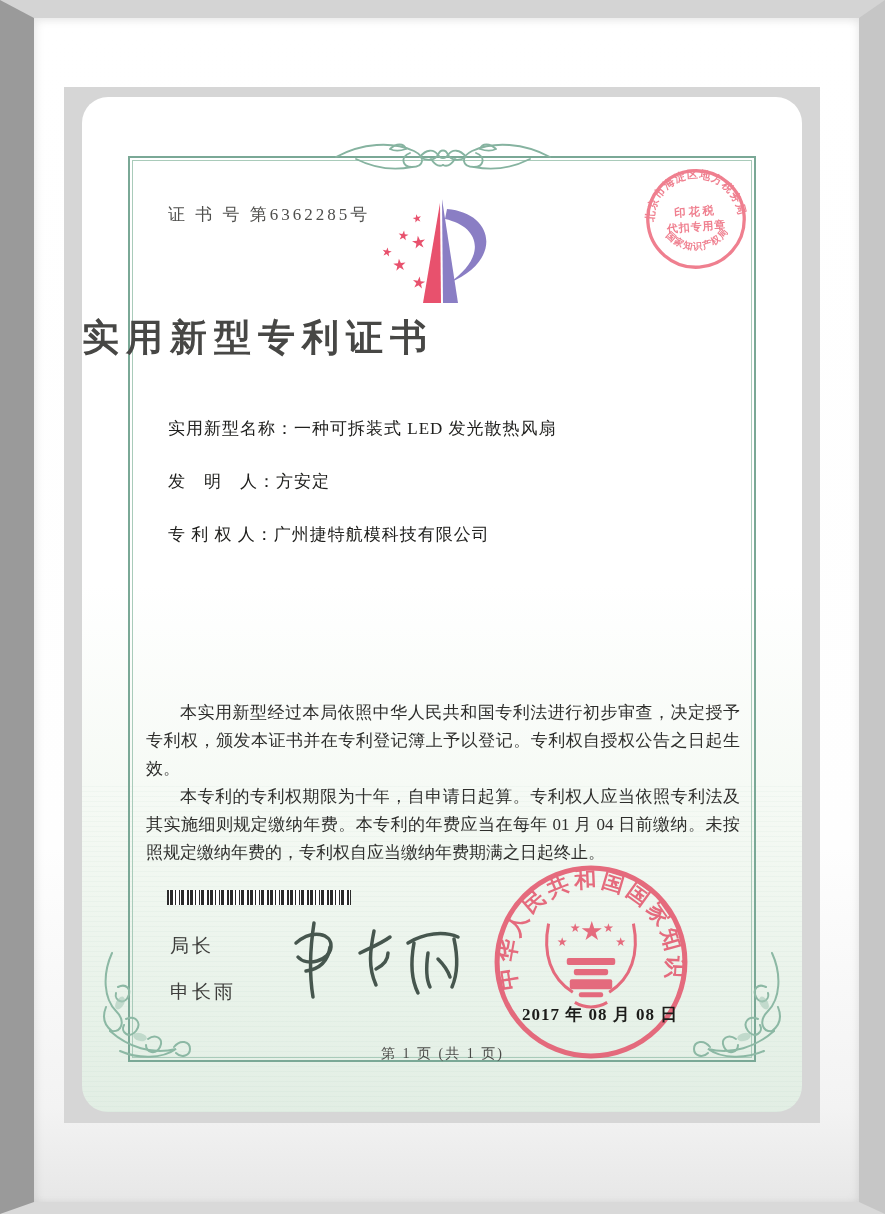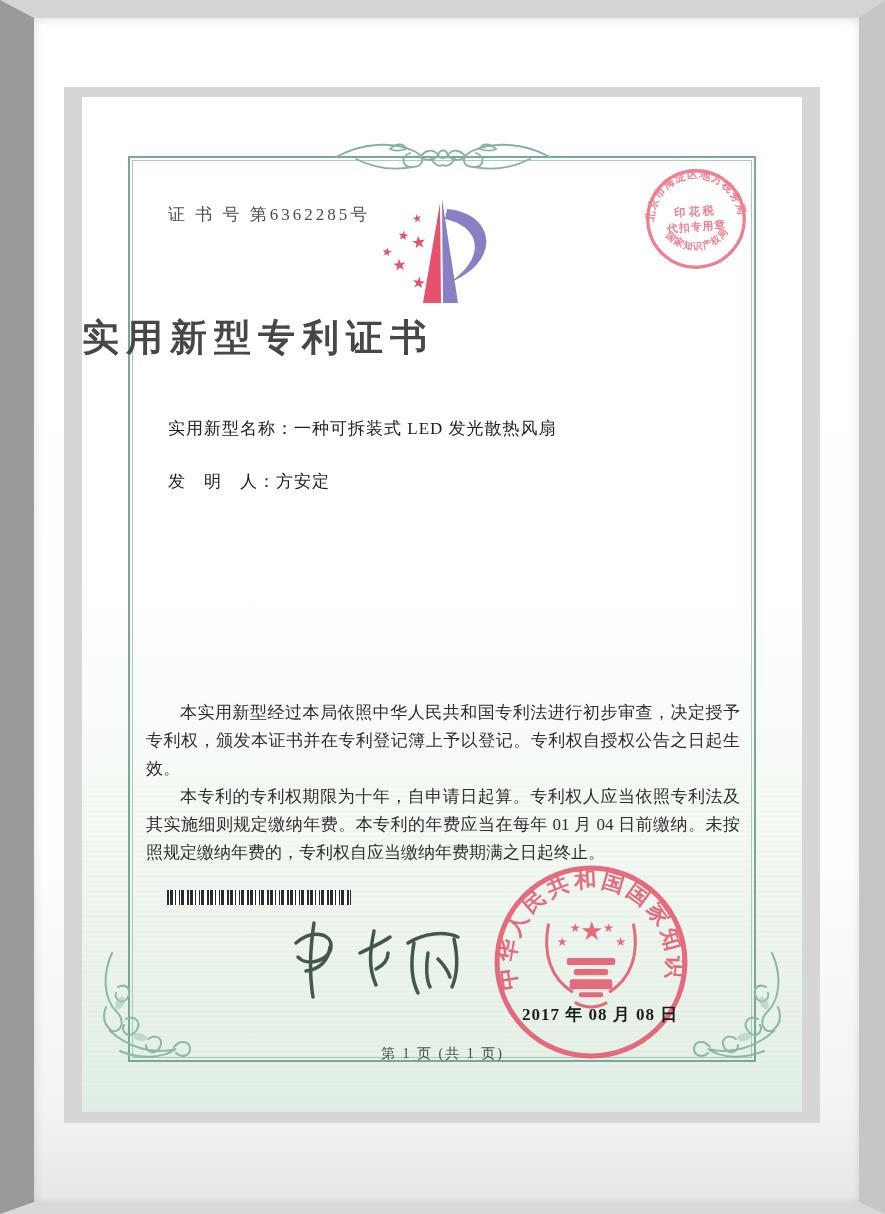--- a/index.html
+++ b/index.html
@@ -6,21 +6,21 @@
   .scene{position:relative;width:885px;height:1214px;background:#ececec;overflow:hidden;
          font-family:"Liberation Serif","DejaVu Serif",serif;}
   
   .frame-edge{position:absolute;inset:0;border-style:solid;border-width:18px 26px 12px 34px;
               border-color:#d4d4d4 #c6c6c6 #d9d9d9 #9a9a9a;}
   .frame-face{position:absolute;inset:18px 26px 12px 34px;
               background:linear-gradient(180deg,#ffffff 0%,#fefefe 70%,#f3f3f3 92%,#e7e7e7 100%);
               box-shadow:inset 3px 3px 8px rgba(0,0,0,.07), inset -3px 0 8px rgba(0,0,0,.05);}
   .mat{position:absolute;left:64px;top:87px;right:65px;bottom:91px;background:#d6d6d6;}
   .paper{position:absolute;left:82px;top:97px;right:83px;bottom:102px;overflow:hidden;
-         background:linear-gradient(180deg,#ffffff 0%,#ffffff 48%,#f4f9f3 72%,#e8f2e9 90%,#e2eee4 100%);}
+         background:linear-gradient(180deg,#ffffff 0%,#ffffff 48%,#f4f9f3 72%,#e8f2e9 90%,#e2eee4 100%);border-radius:26px;}
   .paper .texture{position:absolute;left:0;right:0;bottom:0;height:330px;pointer-events:none;
          background:repeating-linear-gradient(0deg,rgba(120,170,150,.10) 0 1px,transparent 1px 5px);
          opacity:.5;}
   
   .cert-border{position:absolute;left:46px;top:59px;right:46px;bottom:50px;border:2px solid #7aa896;}
   .cert-border::before{content:"";position:absolute;inset:2px;border:1px solid #a9cbba;}
   
   .flourish{position:absolute;left:250px;top:40px;width:222px;height:40px;}
   .corner-orn{position:absolute;width:125px;height:125px;}
   .corner-orn.bl{left:14px;bottom:40px;}
@@ -126,29 +126,34 @@
         <text x="28" y="76" font-size="16" transform="rotate(-6 28 76)">★</text>
         <text x="46" y="92" font-size="16" transform="rotate(8 46 92)">★</text>
       </g>
     </svg>
 
     <div class="title">实用新型专利证书</div>
 
     <div class="fields">
       <div class="field-row"><span>实用新型名称：</span><span>一种可拆装式 LED 发光散热风扇</span></div>
       <div class="field-row"><span>发　明　人：</span><span>方安定</span></div>
+      <div class="field-row"><span>专 利 权 人：</span><span>广州捷特航模科技有限公司</span></div>
     </div>
 
     <div class="paras">
       <p>本实用新型经过本局依照中华人民共和国专利法进行初步审查，决定授予专利权，颁发本证书并在专利登记簿上予以登记。专利权自授权公告之日起生效。</p>
       <p>本专利的专利权期限为十年，自申请日起算。专利权人应当依照专利法及其实施细则规定缴纳年费。本专利的年费应当在每年 01 月 04 日前缴纳。未按照规定缴纳年费的，专利权自应当缴纳年费期满之日起终止。</p>
     </div>
 
     <div class="barcode"></div>
 
+    <div class="signer">
+      <div>局长</div>
+      <div class="name">申长雨</div>
+    </div>
 
     <svg class="signature" viewBox="0 0 190 98">
       <g stroke="#46564e" fill="none" stroke-width="3.5" stroke-linecap="round" stroke-linejoin="round">
         <path d="M32,14 C28,40 27,64 31,88"></path>
         <path d="M14,34 C30,20 50,24 49,38 C48,52 24,58 16,48"></path>
         <path d="M48,38 C46,52 38,60 24,62"></path>
         <path d="M92,22 C88,42 86,58 94,76"></path>
         <path d="M78,44 C90,38 100,34 108,28"></path>
         <path d="M94,60 c8,-4 12,-10 12,-16"></path>
         <path d="M126,34 C142,24 162,22 176,28"></path>

